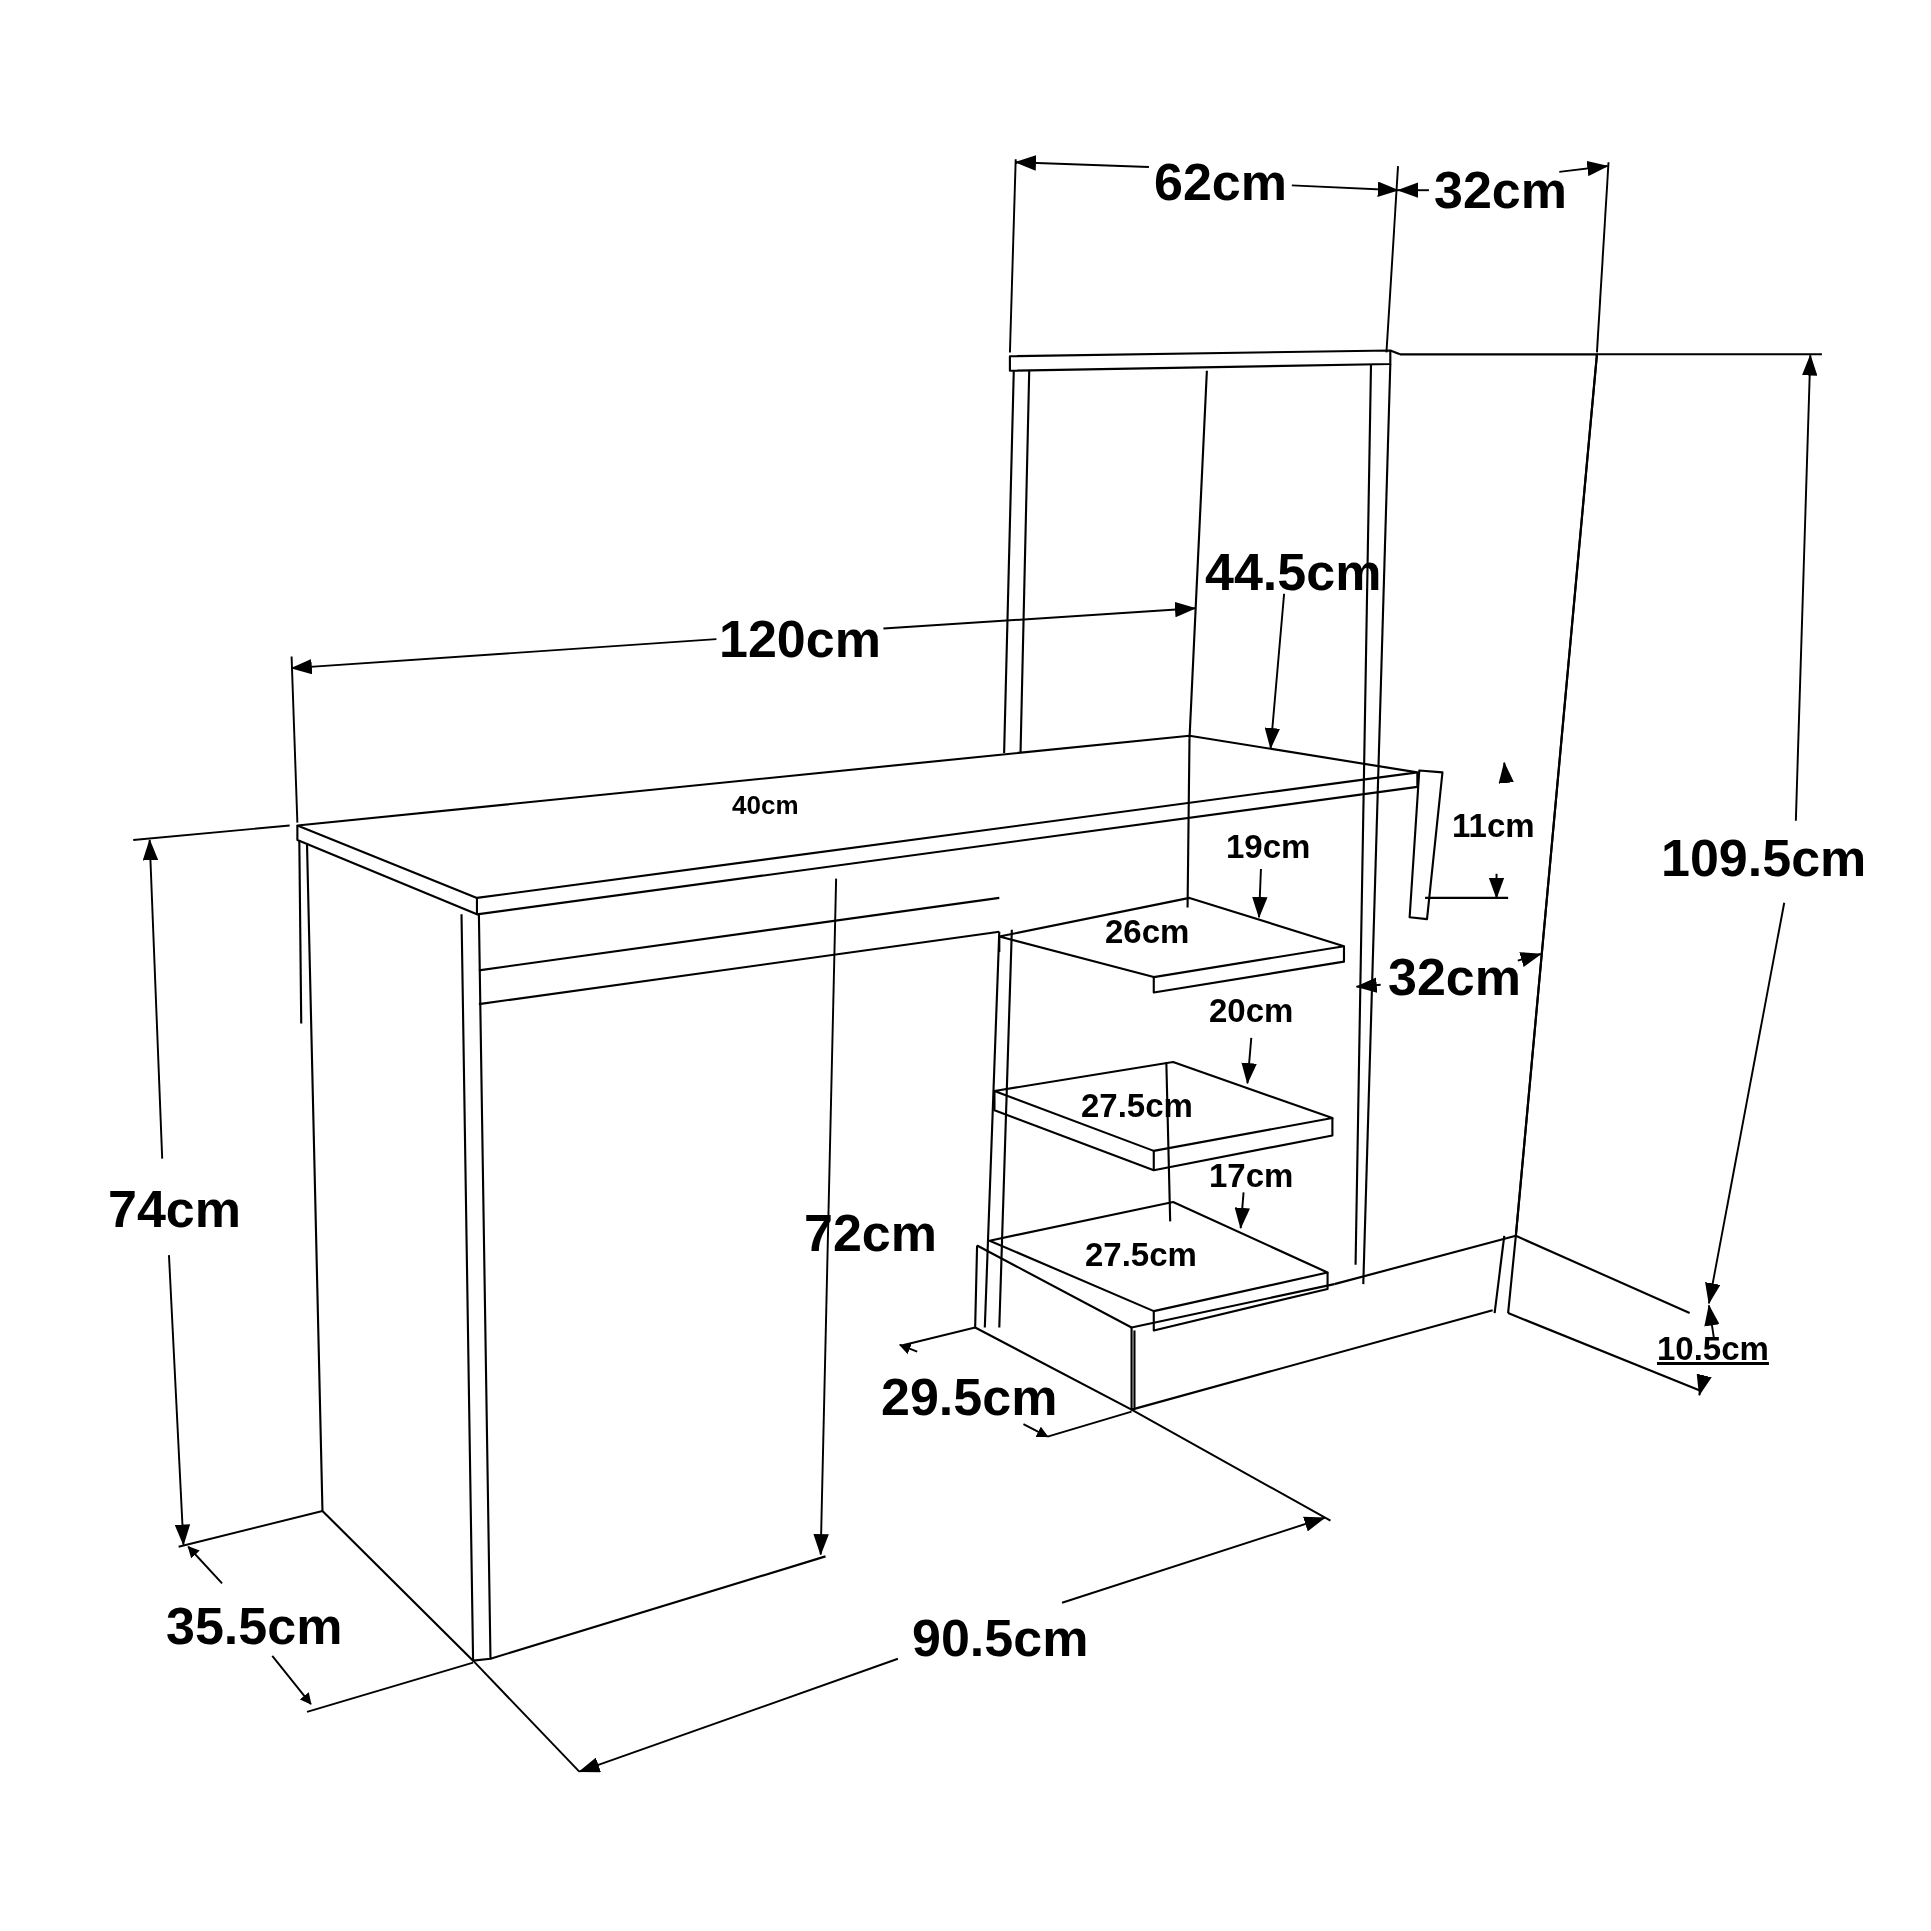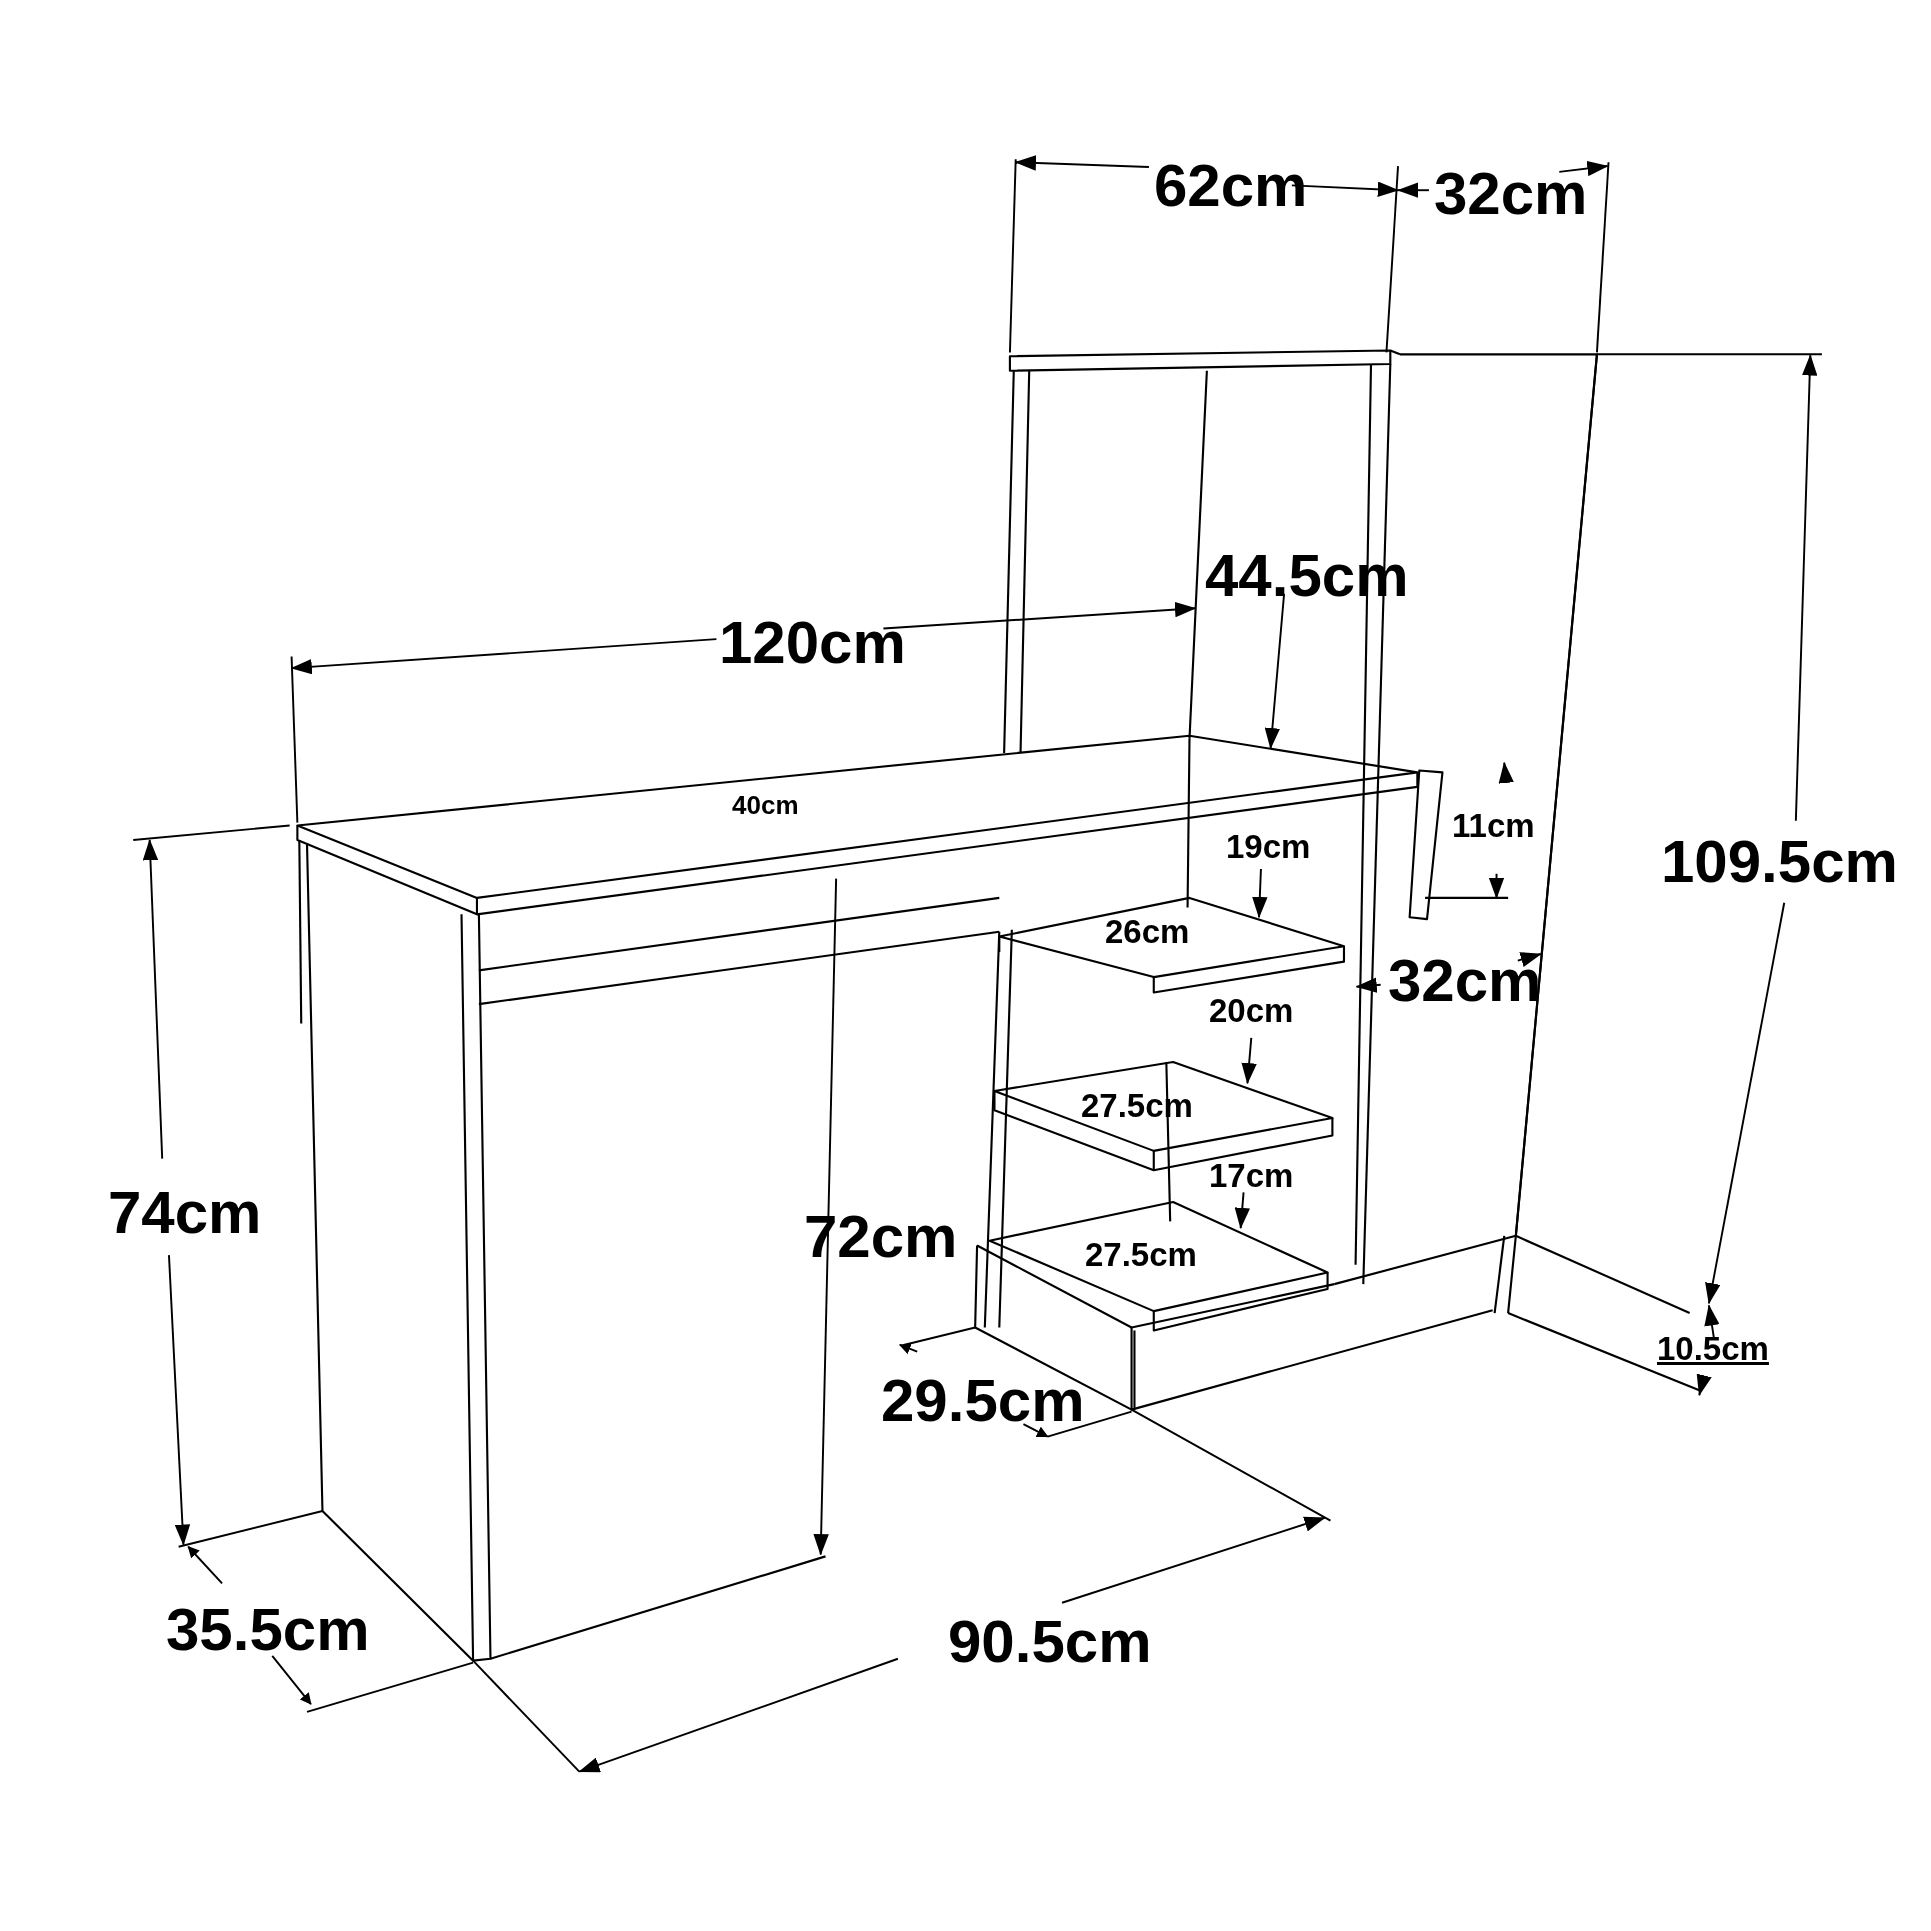--- a/index.html
+++ b/index.html
@@ -2,21 +2,21 @@
 <html><head>
 <meta charset="utf-8">
 <style>
   html, body { margin: 0; padding: 0; background: #ffffff; }
   body { width: 1931px; height: 1931px; overflow: hidden; }
   #stage { position: relative; width: 1931px; height: 1931px; background: #ffffff; }
   svg { position: absolute; left: 0; top: 0; }
   .ln { stroke: #000; stroke-width: 2.2; fill: none; stroke-linejoin: round; }
   .dim { stroke: #000; stroke-width: 2; fill: none; }
   .lbl { position: absolute; font-family: "Liberation Sans", sans-serif; font-weight: bold; color: #000; white-space: nowrap; line-height: 1; }
-  .big { font-size: 60px; }
+  .big { font-size: 52px; }
   .mid { font-size: 26px; }
   .sm { font-size: 33px; }
 </style>
 </head>
 <body>
 
 <div id="stage">
   <svg width="1931" height="1931" viewBox="0 0 2000 2000">
     <defs>
       <marker id="ah" markerWidth="12" markerHeight="12" refX="11" refY="6" orient="auto" markerUnits="userSpaceOnUse">
@@ -155,15 +155,15 @@
   <span class="lbl big" style="left:1388px;top:951px;">32cm</span>
   <span class="lbl sm" style="left:1209px;top:994px;">20cm</span>
   <span class="lbl sm" style="left:1081px;top:1089px;">27.5cm</span>
   <span class="lbl sm" style="left:1209px;top:1159px;">17cm</span>
   <span class="lbl big" style="left:108px;top:1183px;">74cm</span>
   <span class="lbl big" style="left:804px;top:1207px;">72cm</span>
   <span class="lbl sm" style="left:1085px;top:1238px;">27.5cm</span>
   <span class="lbl sm" style="left:1657px;top:1332px;text-decoration:underline;">10.5cm</span>
   <span class="lbl big" style="left:881px;top:1371px;text-align:center;">29.5cm</span>
   <span class="lbl big" style="left:166px;top:1600px;">35.5cm</span>
-  <span class="lbl big" style="left:948px;top:1612px;">90.5cm</span>
+  <span class="lbl big" style="left:912px;top:1612px;">90.5cm</span>
 </div>
 
 
 </body></html>

